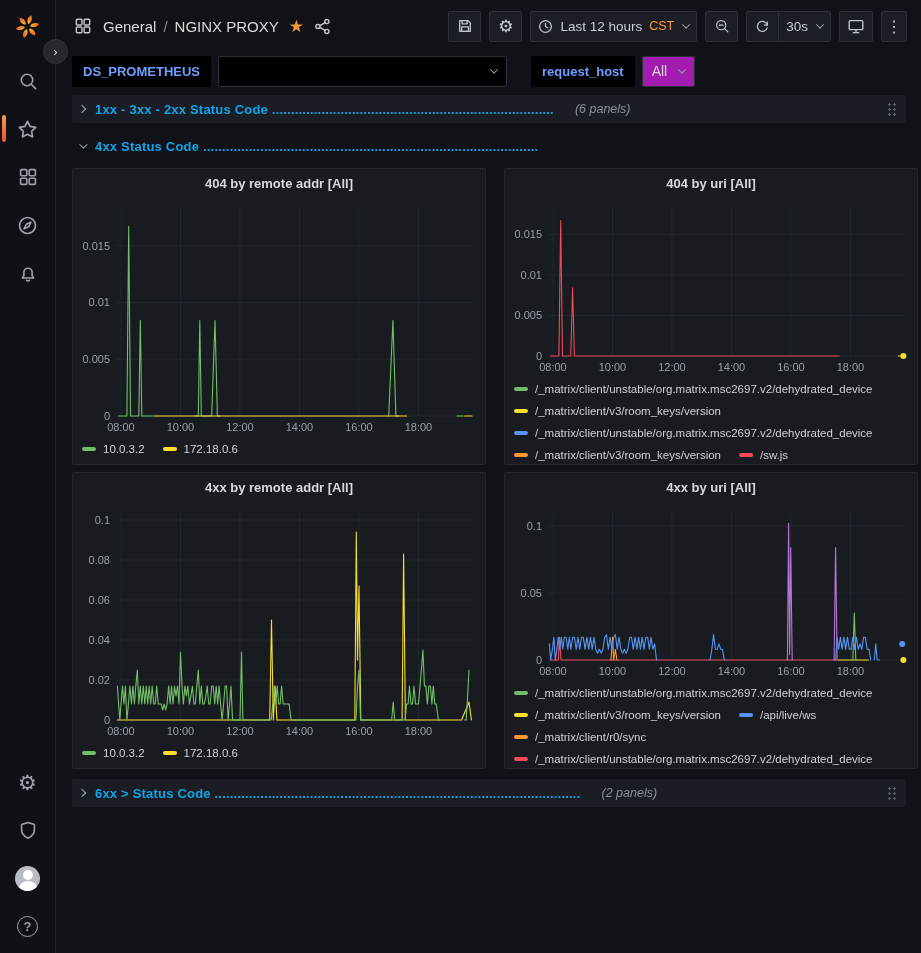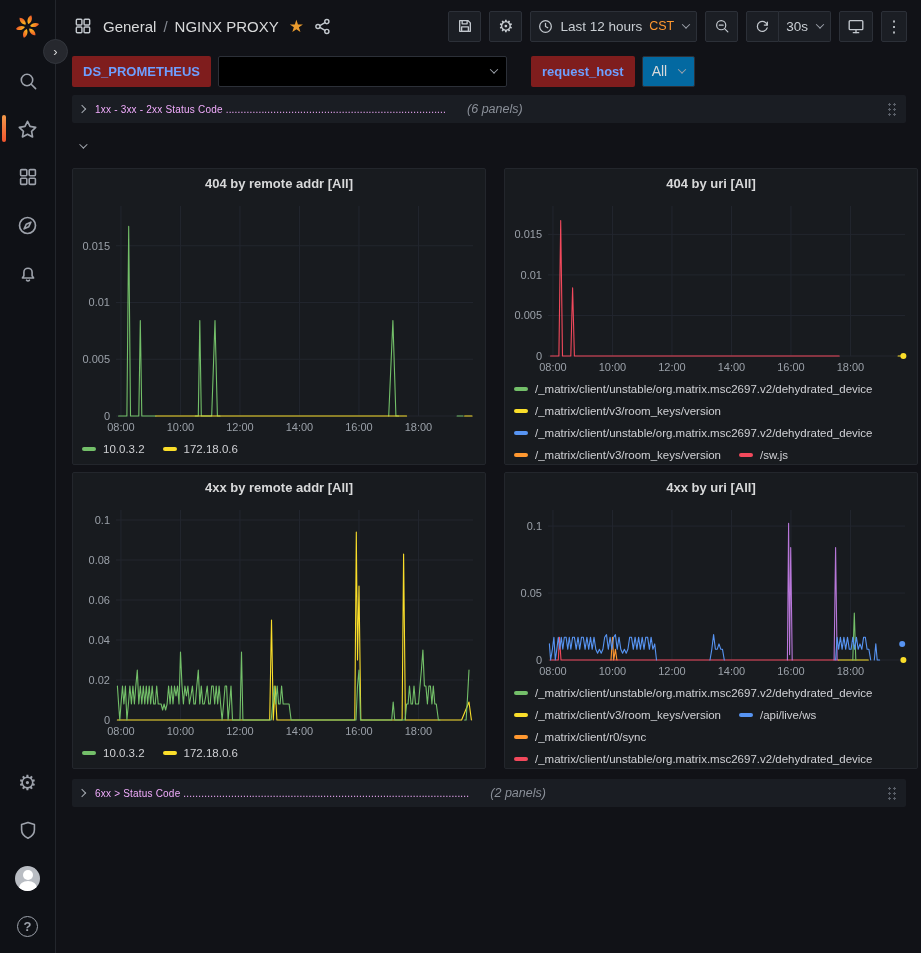--- a/index.html
+++ b/index.html
@@ -61,43 +61,43 @@
     border-bottom: 1.6px solid #9da2ab; transform: rotate(45deg) translate(-1px,-1px); margin-left: 2px; }
   .btn-group { display: inline-flex; }
   .btn-group .tb-btn:first-child { border-radius: 2px 0 0 2px; }
   .btn-group .tb-btn:last-child { border-radius: 0 2px 2px 0; border-left: none; }
   .kebab { font-size: 16px; color: #c9ced3; letter-spacing: 0; }
 
   
   .subnav { height: 38px; display: flex; align-items: center; padding: 0 16px; }
   .var-label {
     height: 31px; padding: 0 11px; display: inline-flex; align-items: center;
-    background: #7f1d1d; color: #6e9fff; font-size: 13px; font-weight: 600; border-radius: 2px; cursor: pointer;
+    background: #000000; color: #6e9fff; font-size: 13px; font-weight: 600; border-radius: 2px; cursor: pointer;
   }
   .var-select {
-    height: 31px; border: 1px solid #2c3038; border-radius: 2px; background: #0369a1;
+    height: 31px; border: 1px solid #2c3038; border-radius: 2px; background: #a21caf;
     display: inline-flex; align-items: center; justify-content: space-between;
     padding: 0 9px; color: #d8d9da; font-size: 14px; cursor: pointer;
   }
   .var-select.redacted { width: 289px; background: #000; margin-left: 7px; }
   .gap24 { width: 24px; }
   .var-select.host { min-width: 53px; margin-left: 7px; gap: 8px; }
 
   
   .dash { padding: 5px 15px 0 16px; }
   .row-head {
     height: 28px; display: flex; align-items: center; padding: 0 9px 0 7px;
     border-radius: 2px; cursor: pointer;
   }
   .row-head.collapsed { background: #1a1d23; }
   .row-head + .row-head, .spacer9 { margin-top: 9px; }
   .chev { display:inline-block; width: 6px; height: 6px; border-right: 1.6px solid #a5aab2; border-bottom: 1.6px solid #a5aab2; flex: none; }
   .chev.right { transform: rotate(-45deg); margin-right: 10px; }
   .chev.down  { transform: rotate(45deg) translateY(-2px); margin-right: 10px; }
-  .row-title { color: #f0abfc; font-weight: 400; font-size: 10px; white-space: nowrap; overflow: hidden; letter-spacing: .2px; }
+  .row-title { color: #0ea5e9; font-weight: 700; font-size: 13px; white-space: nowrap; overflow: hidden; letter-spacing: .2px; }
   .row-count { color: #8a8f98; font-style: italic; font-size: 12.5px; margin-left: 21px; white-space: nowrap; }
   .drag-dots { margin-left: auto; width: 10px; height: 15px; flex: none;
     background-image: radial-gradient(circle, #5a5f68 1.1px, transparent 1.25px);
     background-size: 5px 5px; cursor: grab; }
 
   .grid2 { display: grid; grid-template-columns: 414px 414px; gap: 7px 18px; margin-top: 8px; margin-bottom: 10px; }
   .panel {
     width: 414px; height: 297px; background: #181b1f; border: 1px solid #23262c; border-radius: 2px;
     overflow: hidden; display: flex; flex-direction: column;
   }
@@ -278,20 +278,21 @@
 
     <div class="row-head collapsed">
       <span class="chev right"></span>
       <span class="row-title">1xx - 3xx - 2xx Status Code ..........................................................................</span>
       <span class="row-count">(6 panels)</span>
       <span class="drag-dots"></span>
     </div>
 
     <div class="row-head">
       <span class="chev down"></span>
+      <span class="row-title">4xx Status Code ........................................................................................</span>
     </div>
 
     <div class="grid2">
 
       <section class="panel">
         <div class="panel-title">404 by remote addr [All]</div>
         <svg class="chart" width="398" height="240">
             <line class="gridline" x1="36" y1="219" x2="393" y2="219"></line>
             <text class="tick-y" x="30" y="223">0</text>
             <line class="gridline" x1="36" y1="162.24324324324323" x2="393" y2="162.24324324324323"></line>

